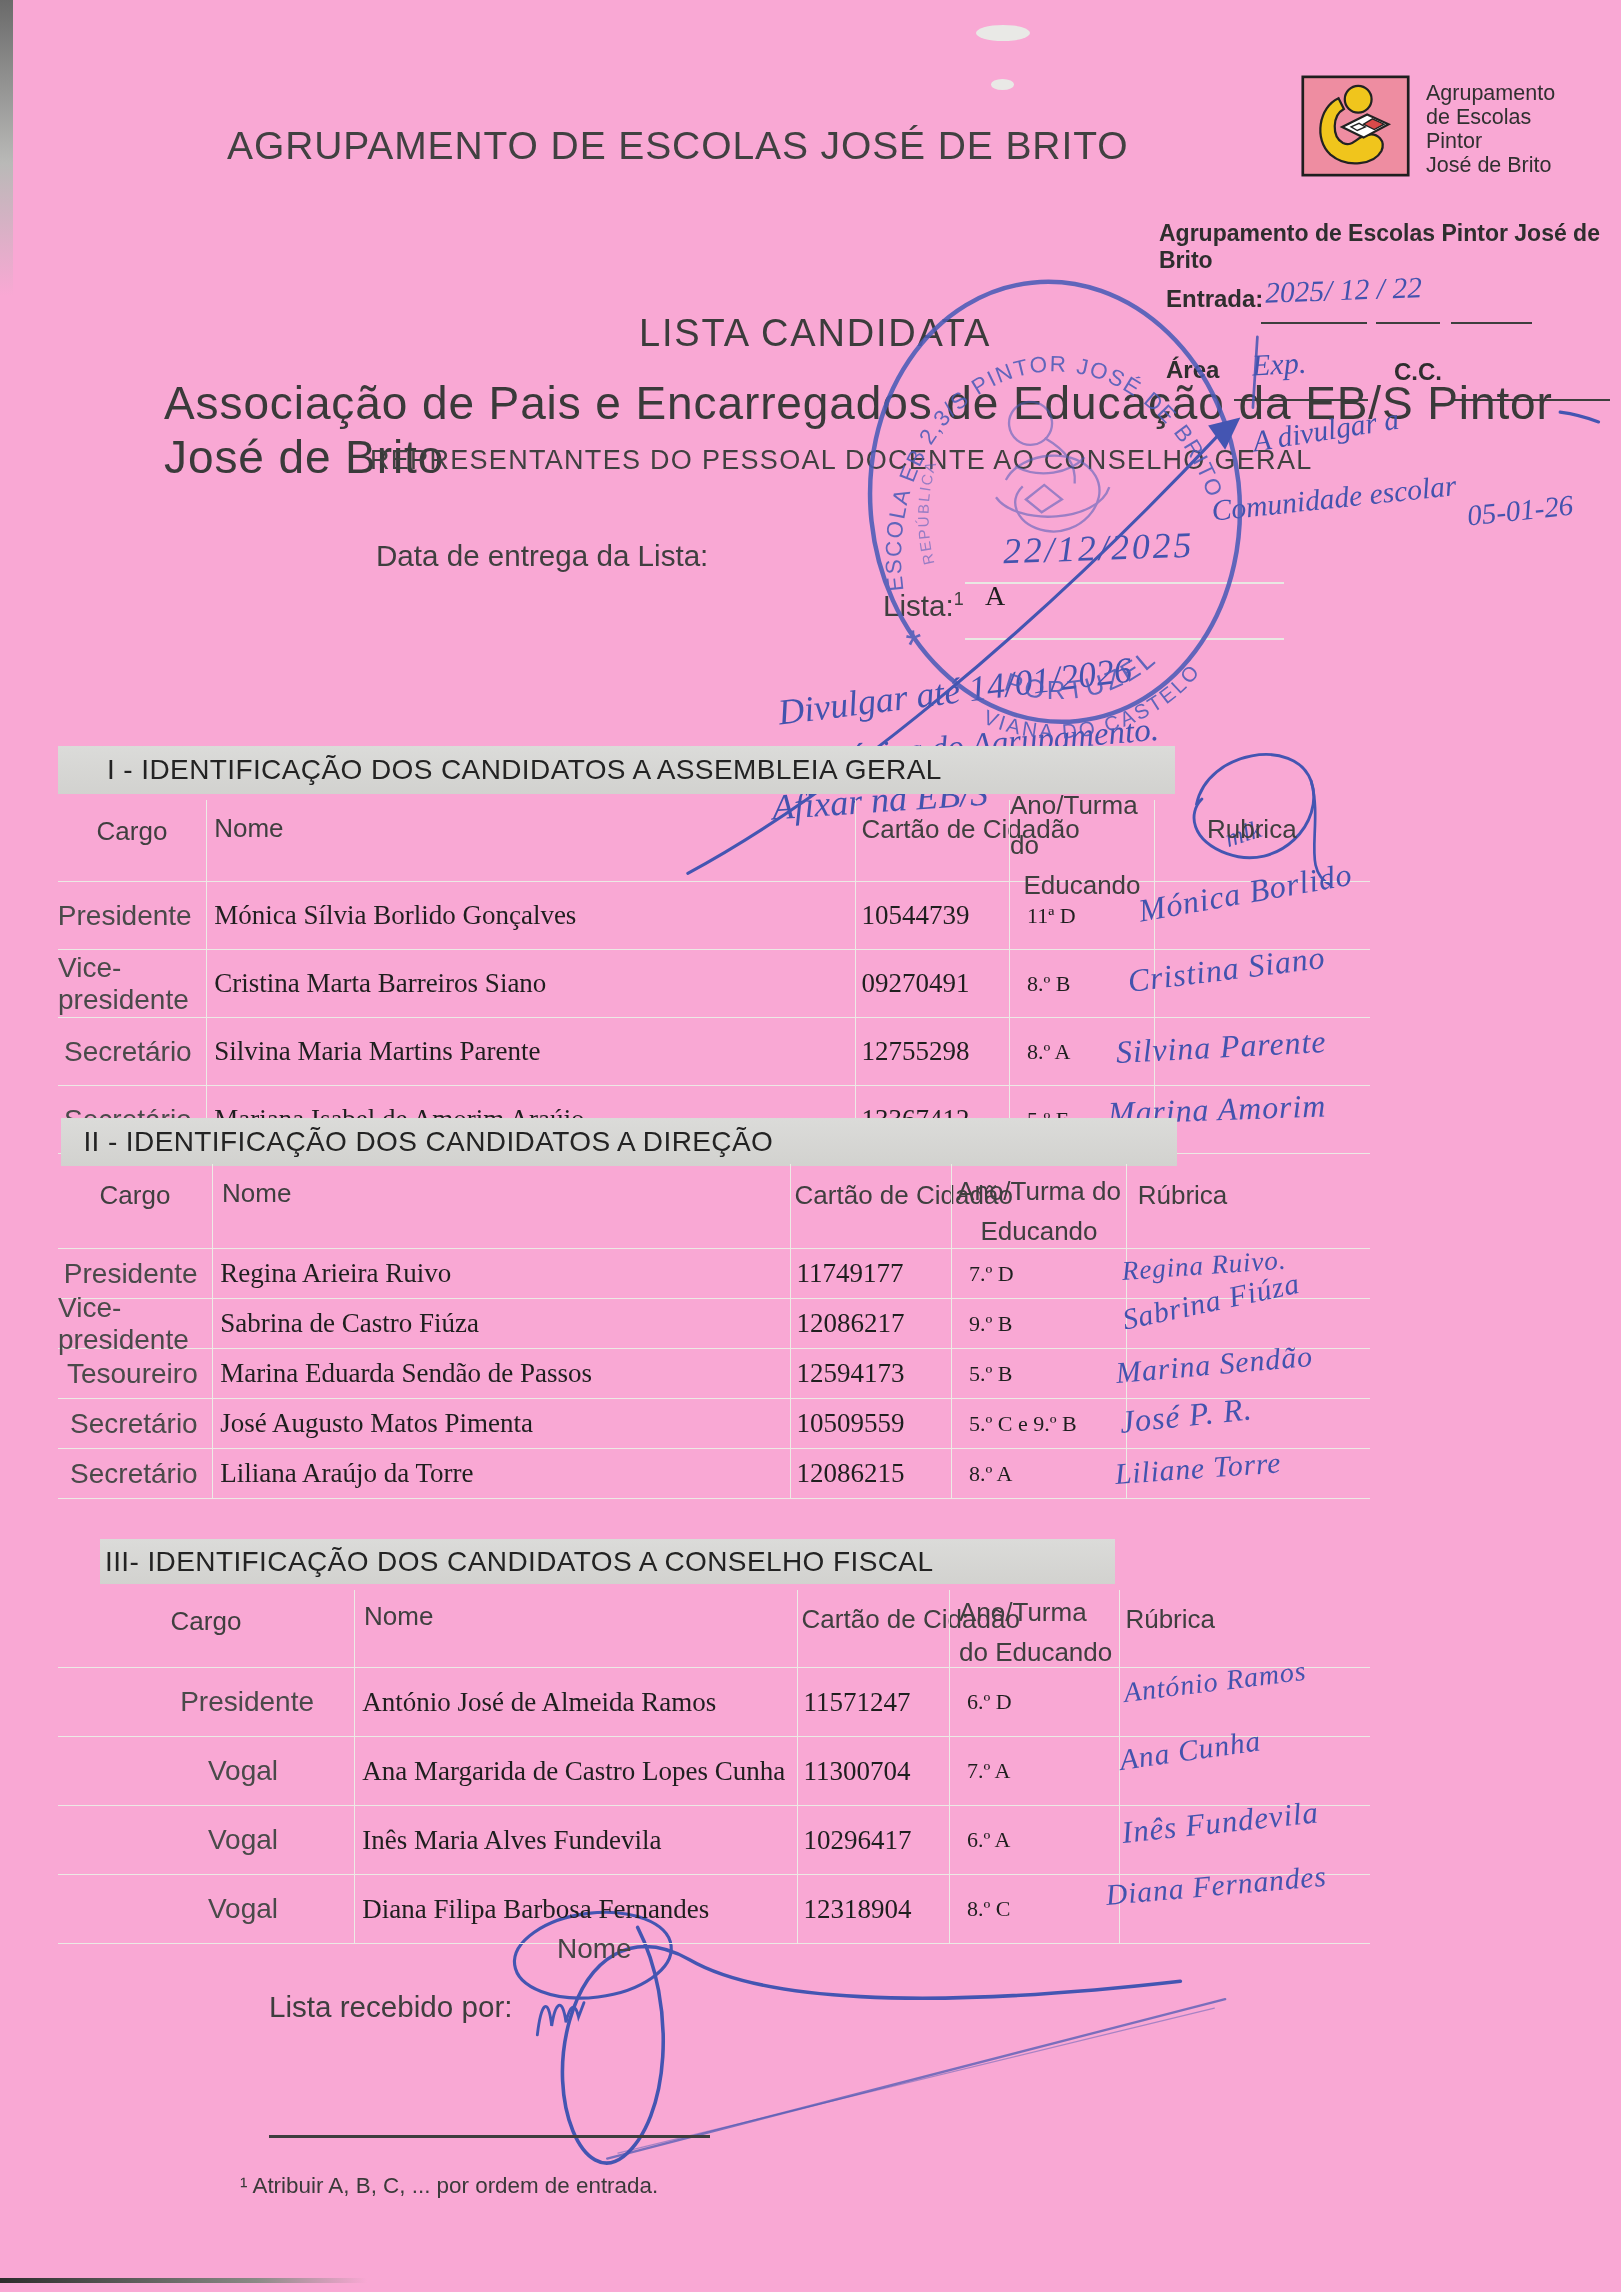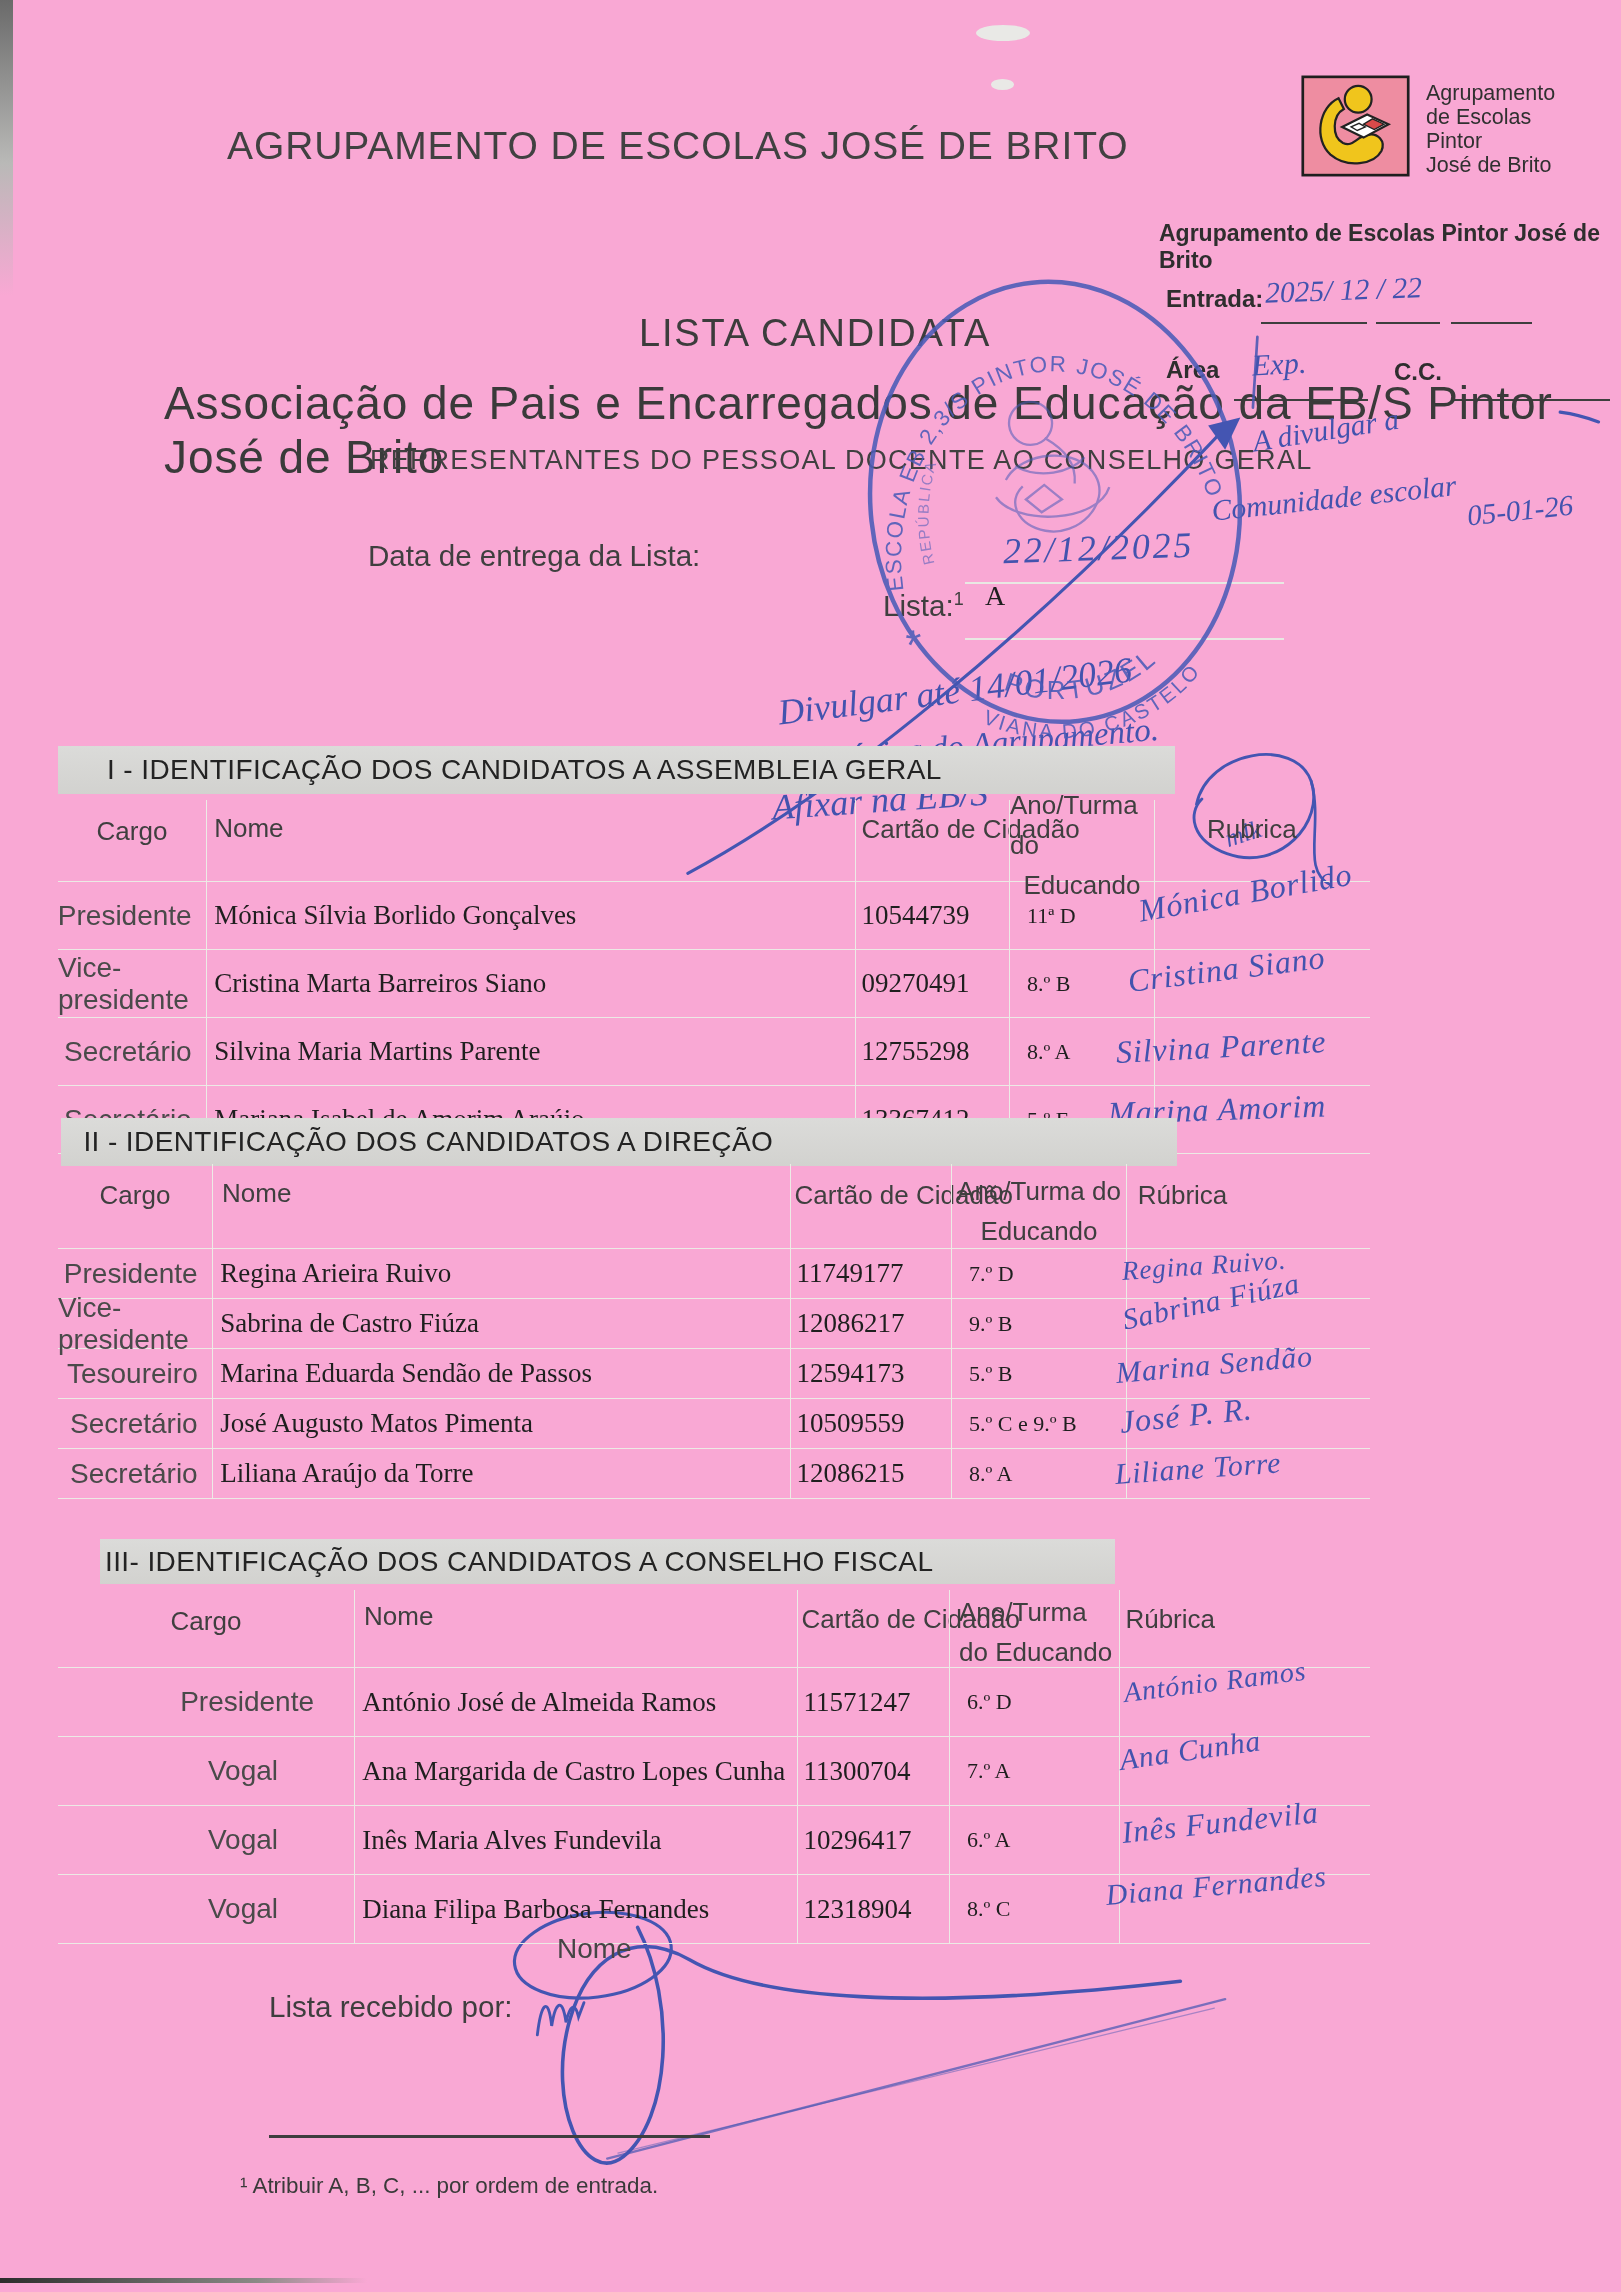--- a/index.html
+++ b/index.html
@@ -69,21 +69,21 @@
 
   <div class="abs bold6" style="left:1166px;top:356px;font-size:24px;">Área</div>
   <div class="abs hand" style="left:1252px;top:347px;font-size:30px;transform:rotate(-3deg);">Exp.</div>
   <div class="uline" style="left:1234px;top:399px;width:134px;"></div>
   <div class="abs bold6" style="left:1394px;top:358px;font-size:24px;">C.C.</div>
   <div class="uline" style="left:1451px;top:399px;width:159px;"></div>
 
   <div class="abs lbl" style="left:164px;top:376px;font-size:46px;letter-spacing:0.9px;color:#3a3a3a;">Associação de Pais e Encarregados de Educação da EB/S Pintor José de Brito</div>
   <div class="abs lbl" style="left:370px;top:445px;font-size:27px;letter-spacing:1.3px;color:#404040;">REPRESENTANTES DO PESSOAL DOCENTE AO CONSELHO GERAL</div>
 
-  <div class="abs lbl" style="left:368px;top:539px;font-size:29.6px;">Data de entrega da Lista:</div>
+  <div class="abs lbl" style="left:376px;top:539px;font-size:29.6px;">Data de entrega da Lista:</div>
   <div class="abs hand" style="left:1003px;top:527px;font-size:36px;letter-spacing:2.7px;transform:rotate(-2deg);">22/12/2025</div>
   <div class="fline" style="left:965px;top:582px;width:319px;"></div>
   <div class="abs lbl" style="left:883px;top:589px;font-size:29.6px;">
     <span>Lista:</span><sup style="font-size:18px;">1</sup>
   </div>
   <div class="abs serif" style="left:985px;top:580px;font-size:28px;">A</div>
   <div class="fline" style="left:965px;top:638px;width:319px;"></div>
 
   <div class="abs hand" style="left:1252px;top:414px;font-size:29.6px;transform:rotate(-9deg);">A divulgar a</div>
   <div class="abs hand" style="left:1211px;top:482px;font-size:29.6px;transform:rotate(-6deg);">Comunidade escolar</div>

